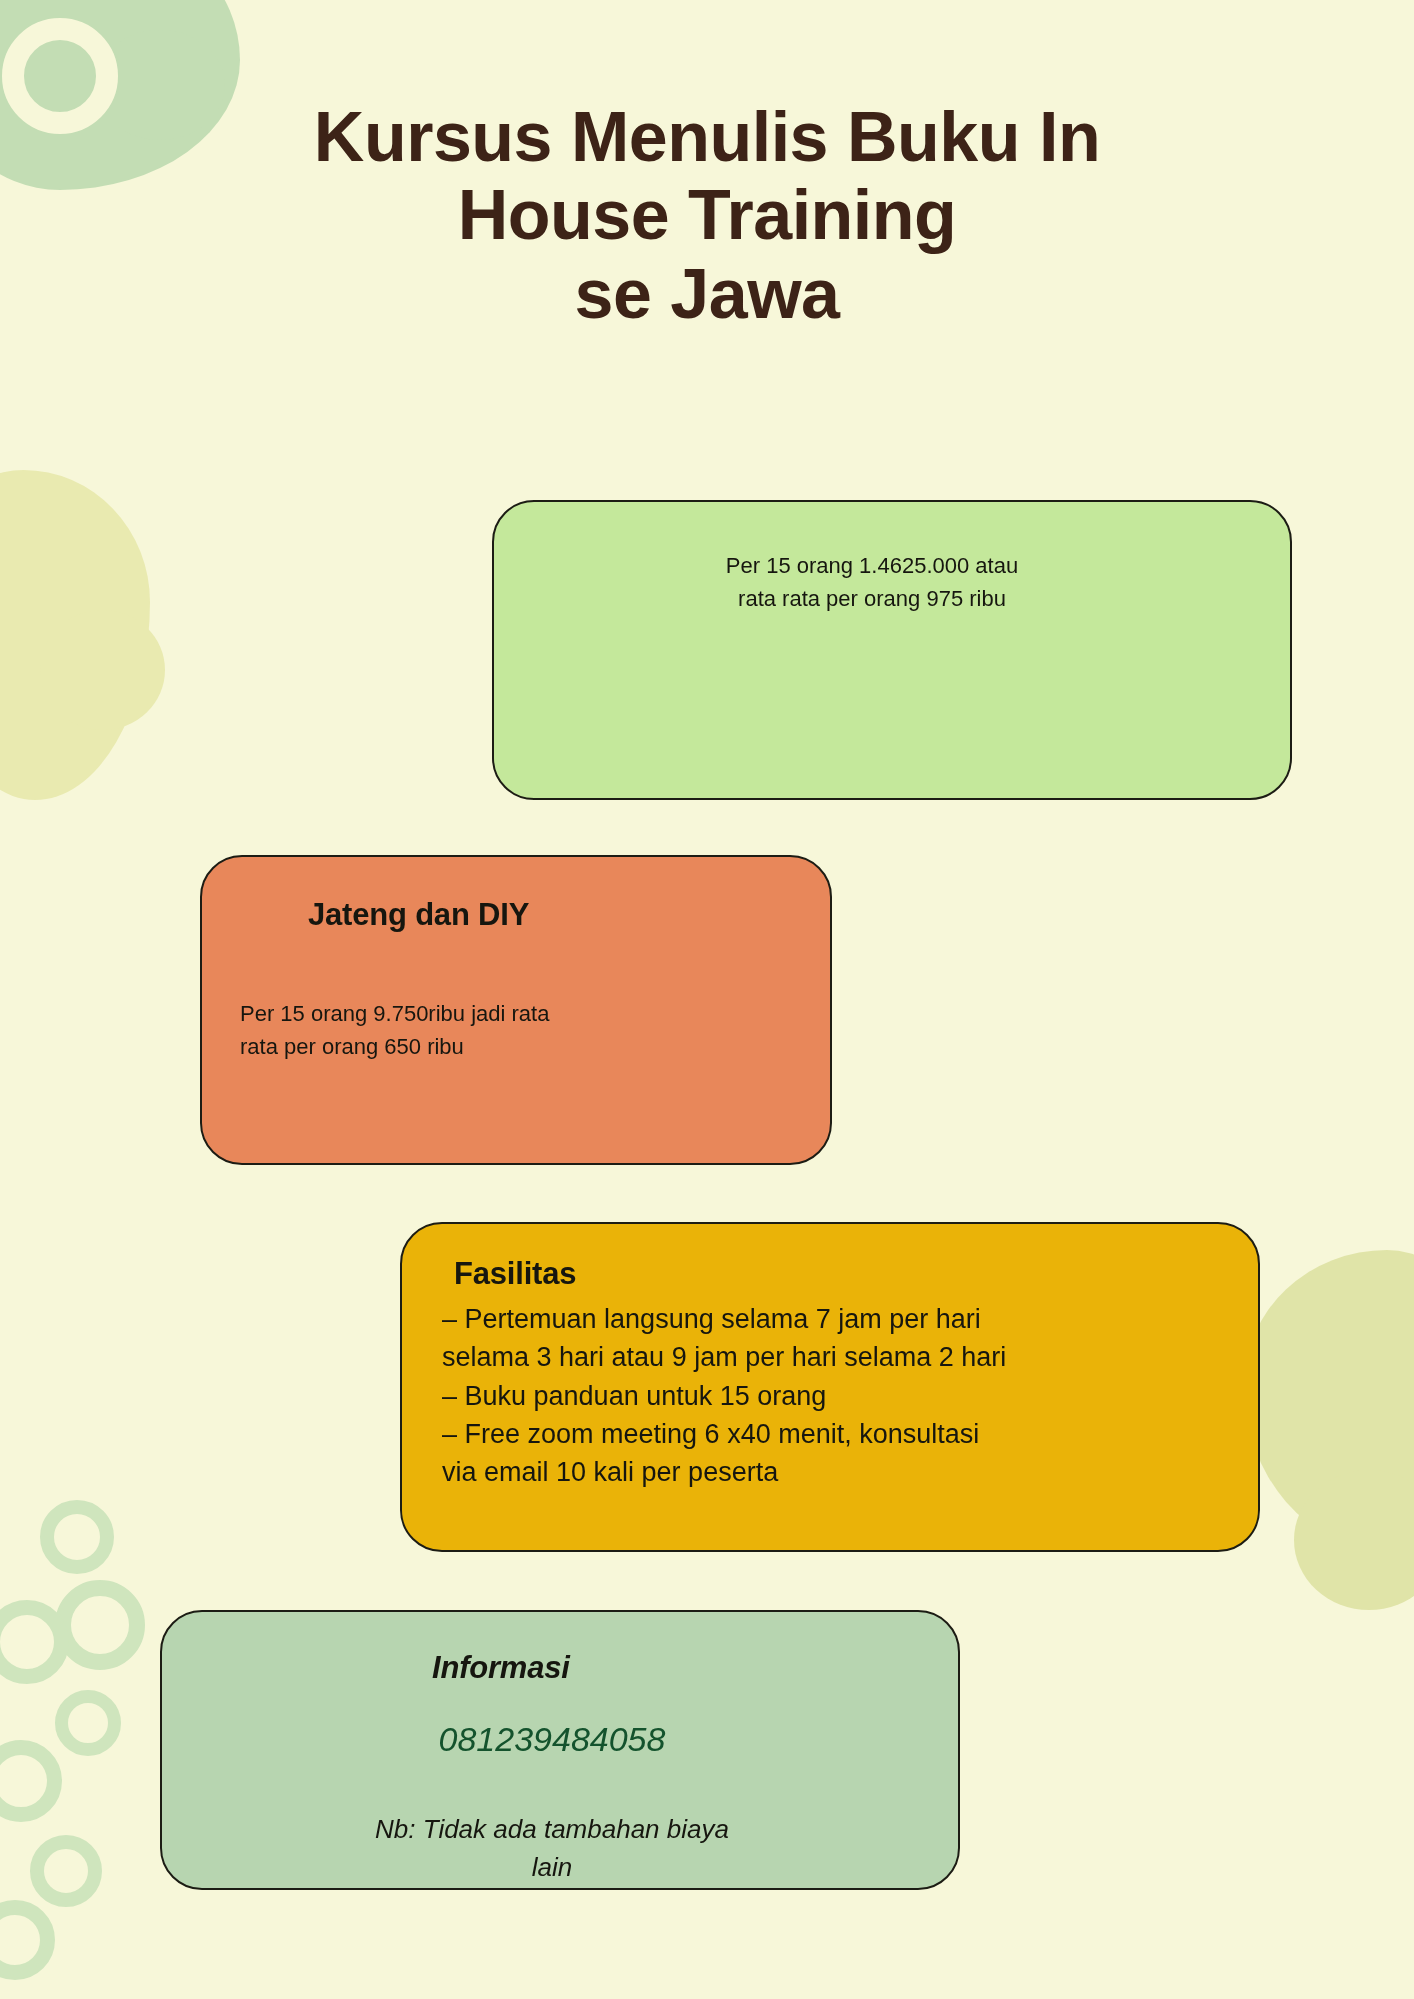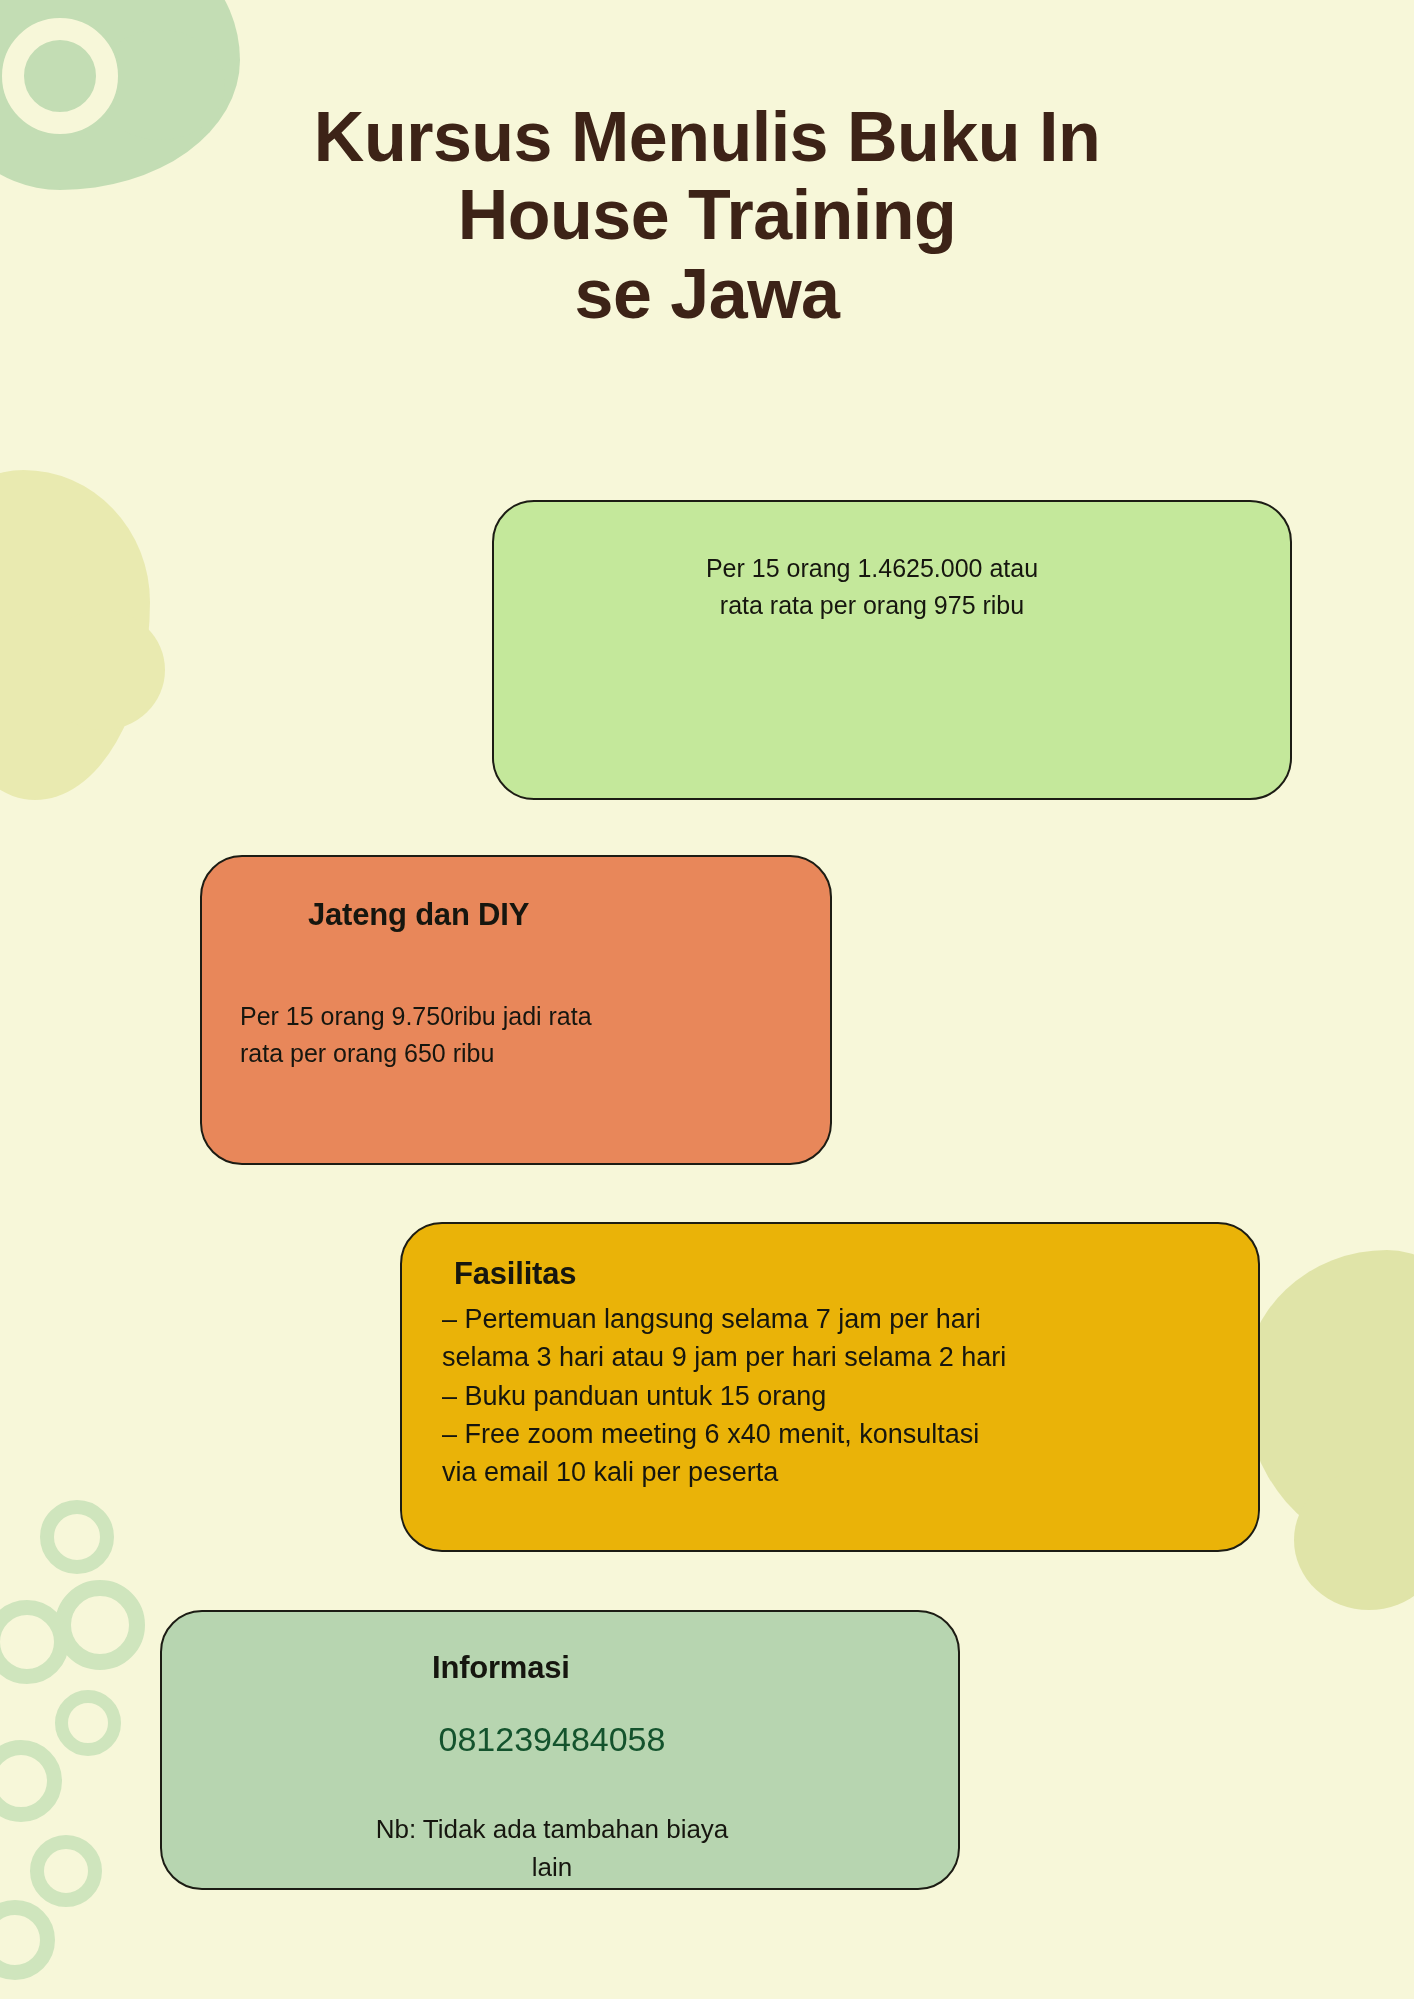--- a/index.html
+++ b/index.html
@@ -113,21 +113,21 @@
   }
   .card-heading {
     margin: 0;
     font-size: 31px;
     font-weight: 700;
     color: #16160f;
     letter-spacing: -0.2px;
   }
   .card-body {
     margin: 0;
-    font-size: 25px;
+    font-size: 22px;
     line-height: 1.48;
     color: #16160f;
     white-space: pre-line;
   }
 
   
   .card-region {
     left: 492px;
     top: 500px;
     width: 800px;
@@ -167,20 +167,21 @@
   
   .card-informasi {
     left: 160px;
     top: 1610px;
     width: 800px;
     height: 280px;
     background: #b7d5b0;
     border-radius: 42px;
     padding: 38px 56px 0 40px;
     text-align: center;
+    font-style: italic;
   }
   .card-informasi .card-heading {
     text-align: left;
     margin-left: 230px;
     margin-bottom: 34px;
   }
   .card-informasi .phone {
     font-size: 34px;
     color: #14532d;
     margin: 0 0 52px 0;

